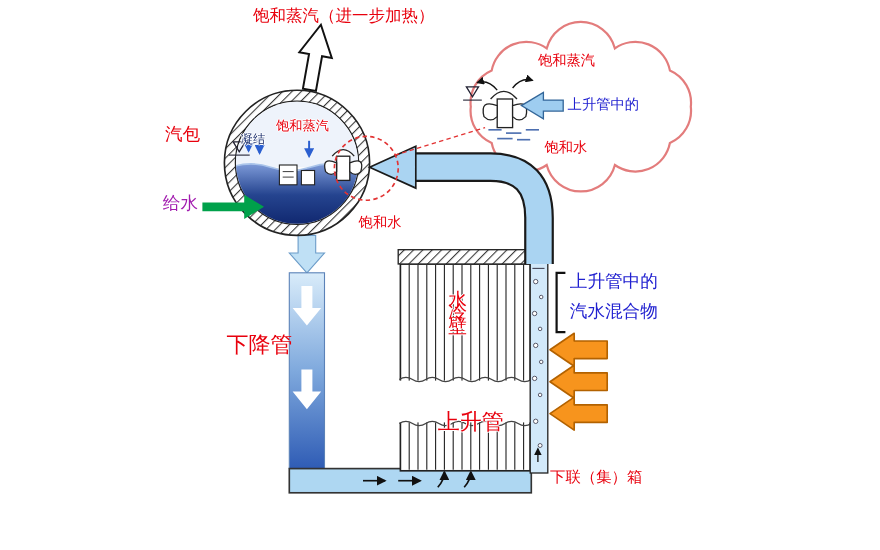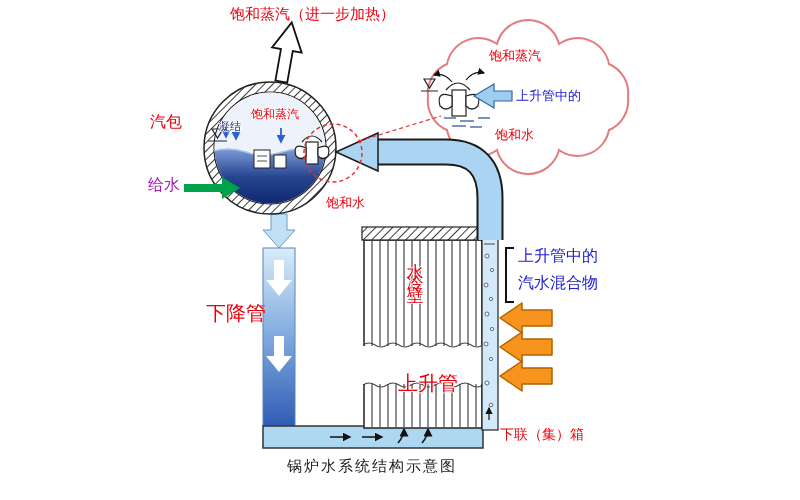--- a/index.html
+++ b/index.html
@@ -176,15 +176,14 @@
 <div class="lbl red" style="left:326px;top:196px;font-size:13px;">饱和水</div>
 <div class="lbl red" style="left:206px;top:302px;font-size:20px;">下降管</div>
 <div class="lbl red vert halo" style="left:405px;top:250px;font-size:17px;">水冷壁</div>
 <div class="lbl red halo" style="left:398px;top:372px;font-size:20px;">上升管</div>
 <div class="lbl blue" style="left:518px;top:247px;font-size:16px;">上升管中的</div>
 <div class="lbl blue" style="left:518px;top:274px;font-size:16px;">汽水混合物</div>
 <div class="lbl red" style="left:500px;top:426px;font-size:14px;">下联（集）箱</div>
 <div class="lbl red" style="left:489px;top:49px;font-size:13px;">饱和蒸汽</div>
 <div class="lbl blue" style="left:516px;top:89px;font-size:13px;">上升管中的</div>
 <div class="lbl red" style="left:495px;top:128px;font-size:13px;">饱和水</div>
-<div class="title">锅炉水系统结构示意图</div>
 
 </div>
 
 </body></html>

